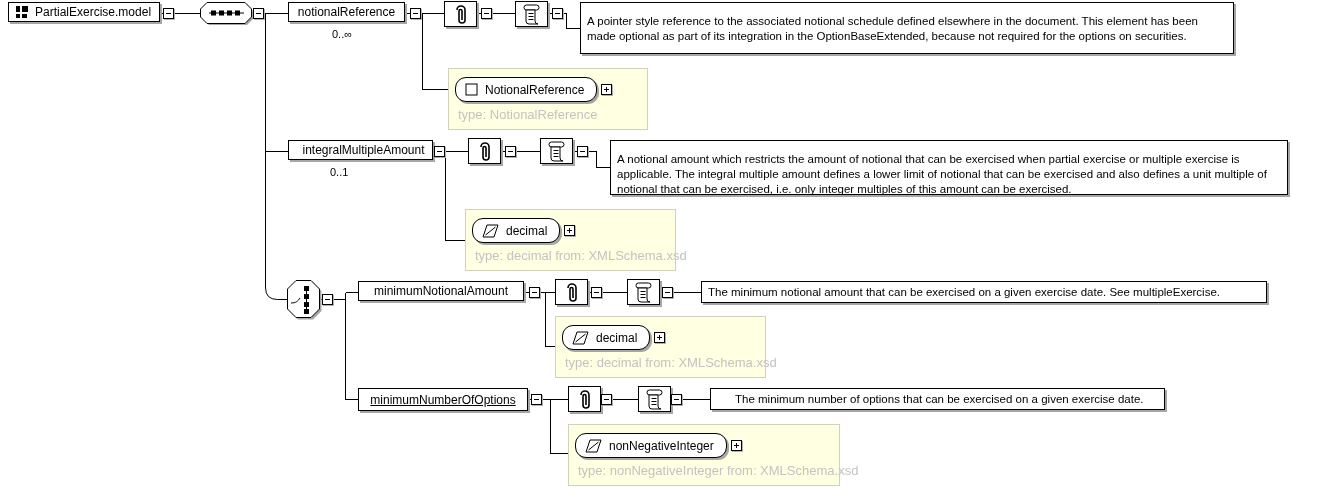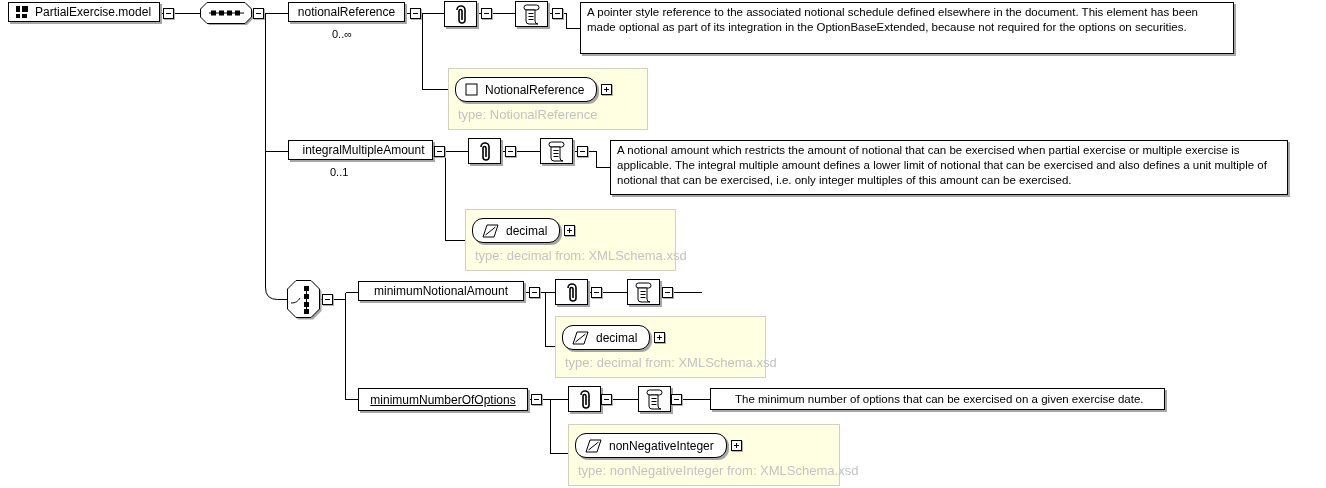--- a/index.html
+++ b/index.html
@@ -16,21 +16,21 @@
   }
   .rootbox{justify-content:flex-start;padding-left:6px;gap:6px;}
   .iconbox{
     position:absolute;box-sizing:border-box;width:33px;height:26px;background:#fff;
     border:1px solid #000;box-shadow:2px 2px 0 #a6a6a6;
     display:flex;align-items:center;justify-content:center;
   }
   .ann{
     position:absolute;box-sizing:border-box;background:#fff;border:1px solid #000;
     box-shadow:2px 2px 0 #a6a6a6;font-size:11.5px;line-height:15px;
-    padding:2px 6px;
+    padding:11px 6px;
   }
   .ann.oneline{display:flex;align-items:center;white-space:nowrap;padding:0 6px;}
   .card{position:absolute;font-size:11px;white-space:nowrap;}
   .ybox{
     position:absolute;box-sizing:border-box;background:#ffffe1;border:1px solid #d2d2bc;
   }
   .typerow{position:absolute;left:6px;top:8px;display:flex;align-items:center;gap:4px;}
   .pill{
     box-sizing:border-box;height:25px;background:#fff;border:1px solid #000;
     border-radius:11px;box-shadow:2px 2px 0 #a6a6a6;
@@ -209,20 +209,21 @@
     <svg width="22" height="24" viewBox="0 0 22 24">
       <rect x="3" y="3" width="15" height="5" rx="2.5" fill="#fff" stroke="#000"></rect>
       <path d="M5 8 V19 a3 3 0 0 0 3 3 h9 a3 3 0 0 1 -3 -3 V8 z" fill="#fff" stroke="#000"></path>
       <line x1="7.5" y1="11.5" x2="12.5" y2="11.5" stroke="#000"></line>
       <line x1="7.5" y1="14.5" x2="12.5" y2="14.5" stroke="#000"></line>
       <line x1="7.5" y1="17.5" x2="12.5" y2="17.5" stroke="#000"></line>
     </svg>
   </div>
   <div class="tg minus" style="left:662px;top:287px;"></div>
 
+  <div class="ann oneline" style="left:701px;top:281px;width:566px;height:22px;">The minimum notional amount that can be exercised on a given exercise date. See multipleExercise.</div>
 
   <div class="ybox" style="left:555px;top:316px;width:211px;height:62px;">
     <div class="typerow">
       <div class="pill">
         <svg width="17" height="14" viewBox="0 0 17 14">
           <polygon points="1,13 5,1 16,1 12,13" fill="#fff" stroke="#000"></polygon>
           <line x1="3.5" y1="11" x2="13.5" y2="3" stroke="#000"></line>
         </svg>
         <span>decimal</span>
       </div>

